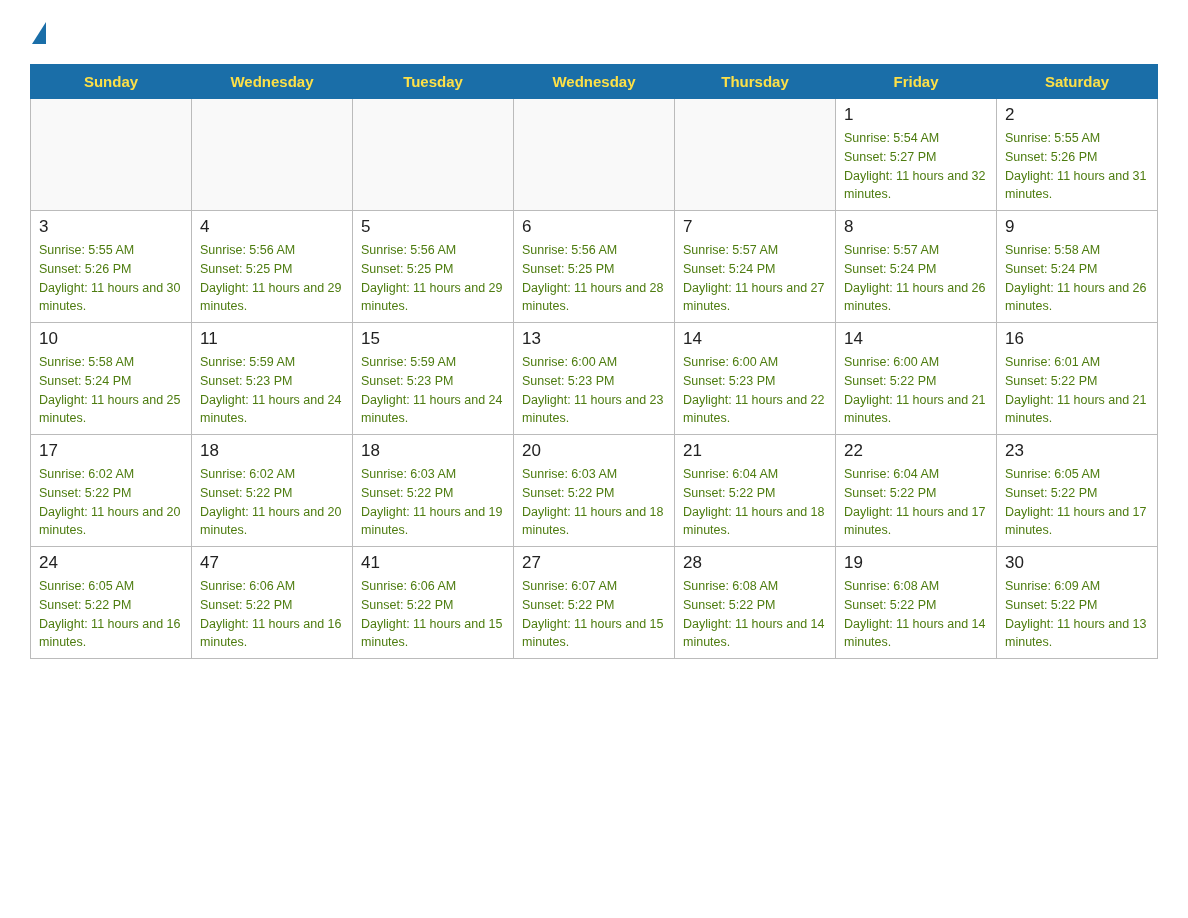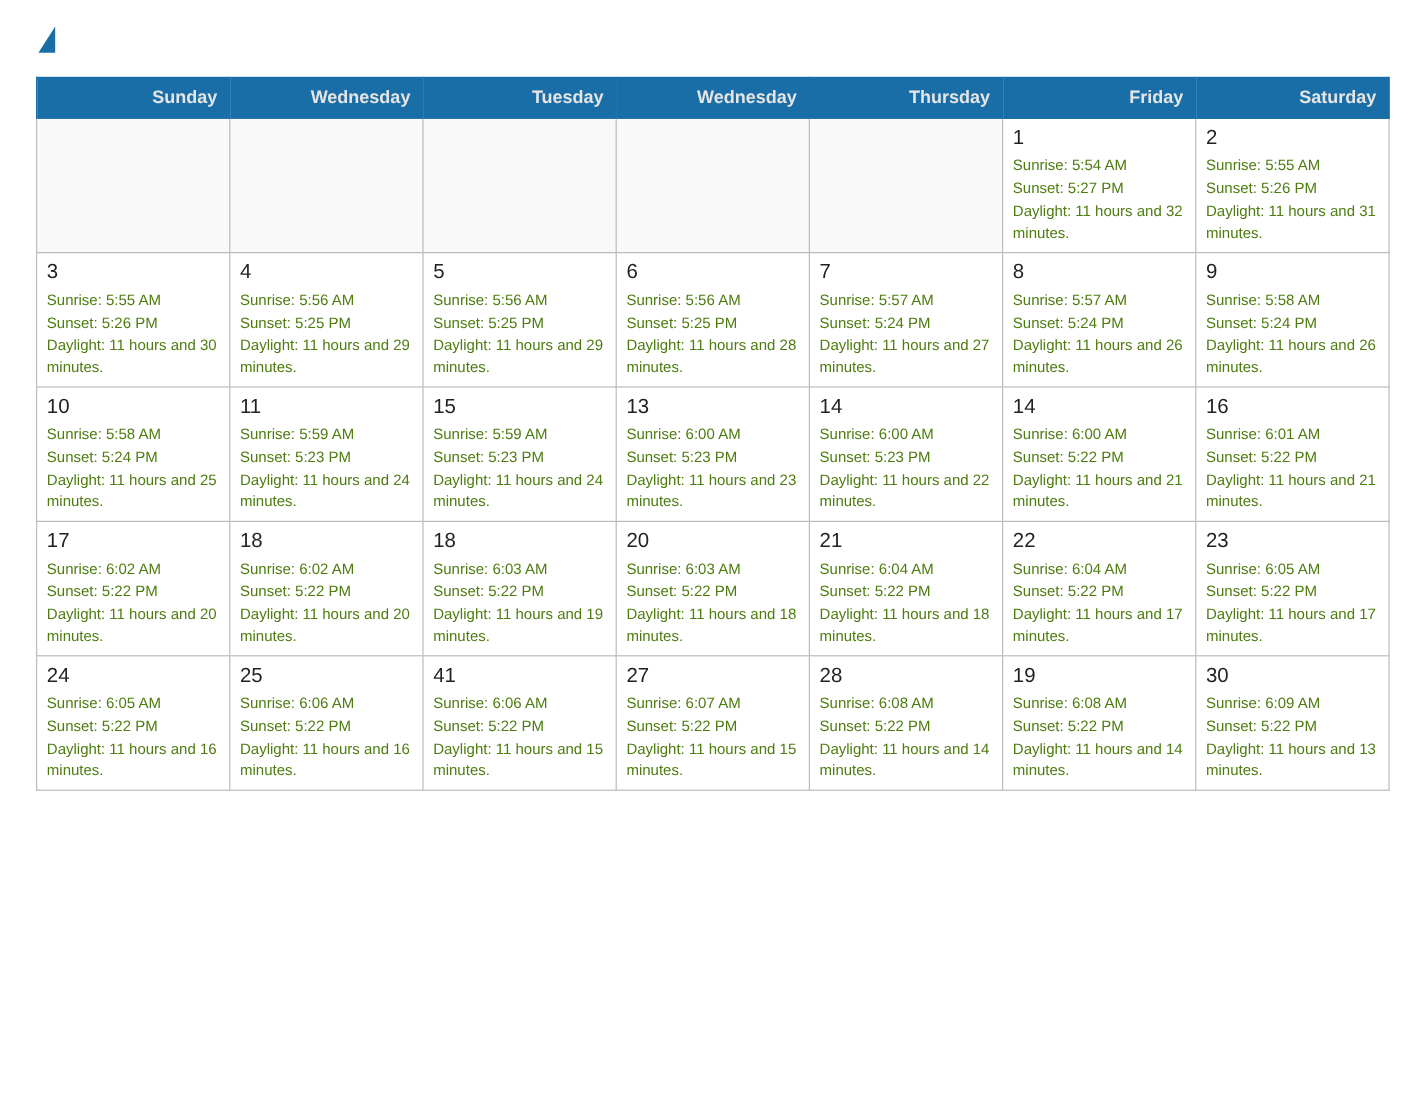--- a/index.html
+++ b/index.html
@@ -59,25 +59,25 @@
       color: #333;
       margin-top: 4px;
     }
     .calendar {
       width: 100%;
       border-collapse: collapse;
       border: 1px solid #999;
     }
     .calendar th {
       background: #1a6ea8;
-      color: #e5e5e5;
+      color: #fde047;
       font-size: 15px;
       font-weight: bold;
       padding: 8px 10px;
-      text-align: right;
+      text-align: center;
       border: 1px solid #1a6ea8;
     }
     .calendar td {
       vertical-align: top;
       padding: 6px 8px;
       border: 1px solid #bbb;
       width: 14.28%;
       min-height: 100px;
       font-size: 13px;
       color: #333;
@@ -235,21 +235,21 @@
           <span class="day-number">23</span>
           <div class="day-info">Sunrise: 6:05 AM<br>Sunset: 5:22 PM<br>Daylight: 11 hours and 17 minutes.</div>
         </td>
       </tr>
       <tr class="week-row">
         <td>
           <span class="day-number">24</span>
           <div class="day-info">Sunrise: 6:05 AM<br>Sunset: 5:22 PM<br>Daylight: 11 hours and 16 minutes.</div>
         </td>
         <td>
-          <span class="day-number">25</span>
+          <span class="day-number">47</span>
           <div class="day-info">Sunrise: 6:06 AM<br>Sunset: 5:22 PM<br>Daylight: 11 hours and 16 minutes.</div>
         </td>
         <td>
           <span class="day-number">41</span>
           <div class="day-info">Sunrise: 6:06 AM<br>Sunset: 5:22 PM<br>Daylight: 11 hours and 15 minutes.</div>
         </td>
         <td>
           <span class="day-number">27</span>
           <div class="day-info">Sunrise: 6:07 AM<br>Sunset: 5:22 PM<br>Daylight: 11 hours and 15 minutes.</div>
         </td>

